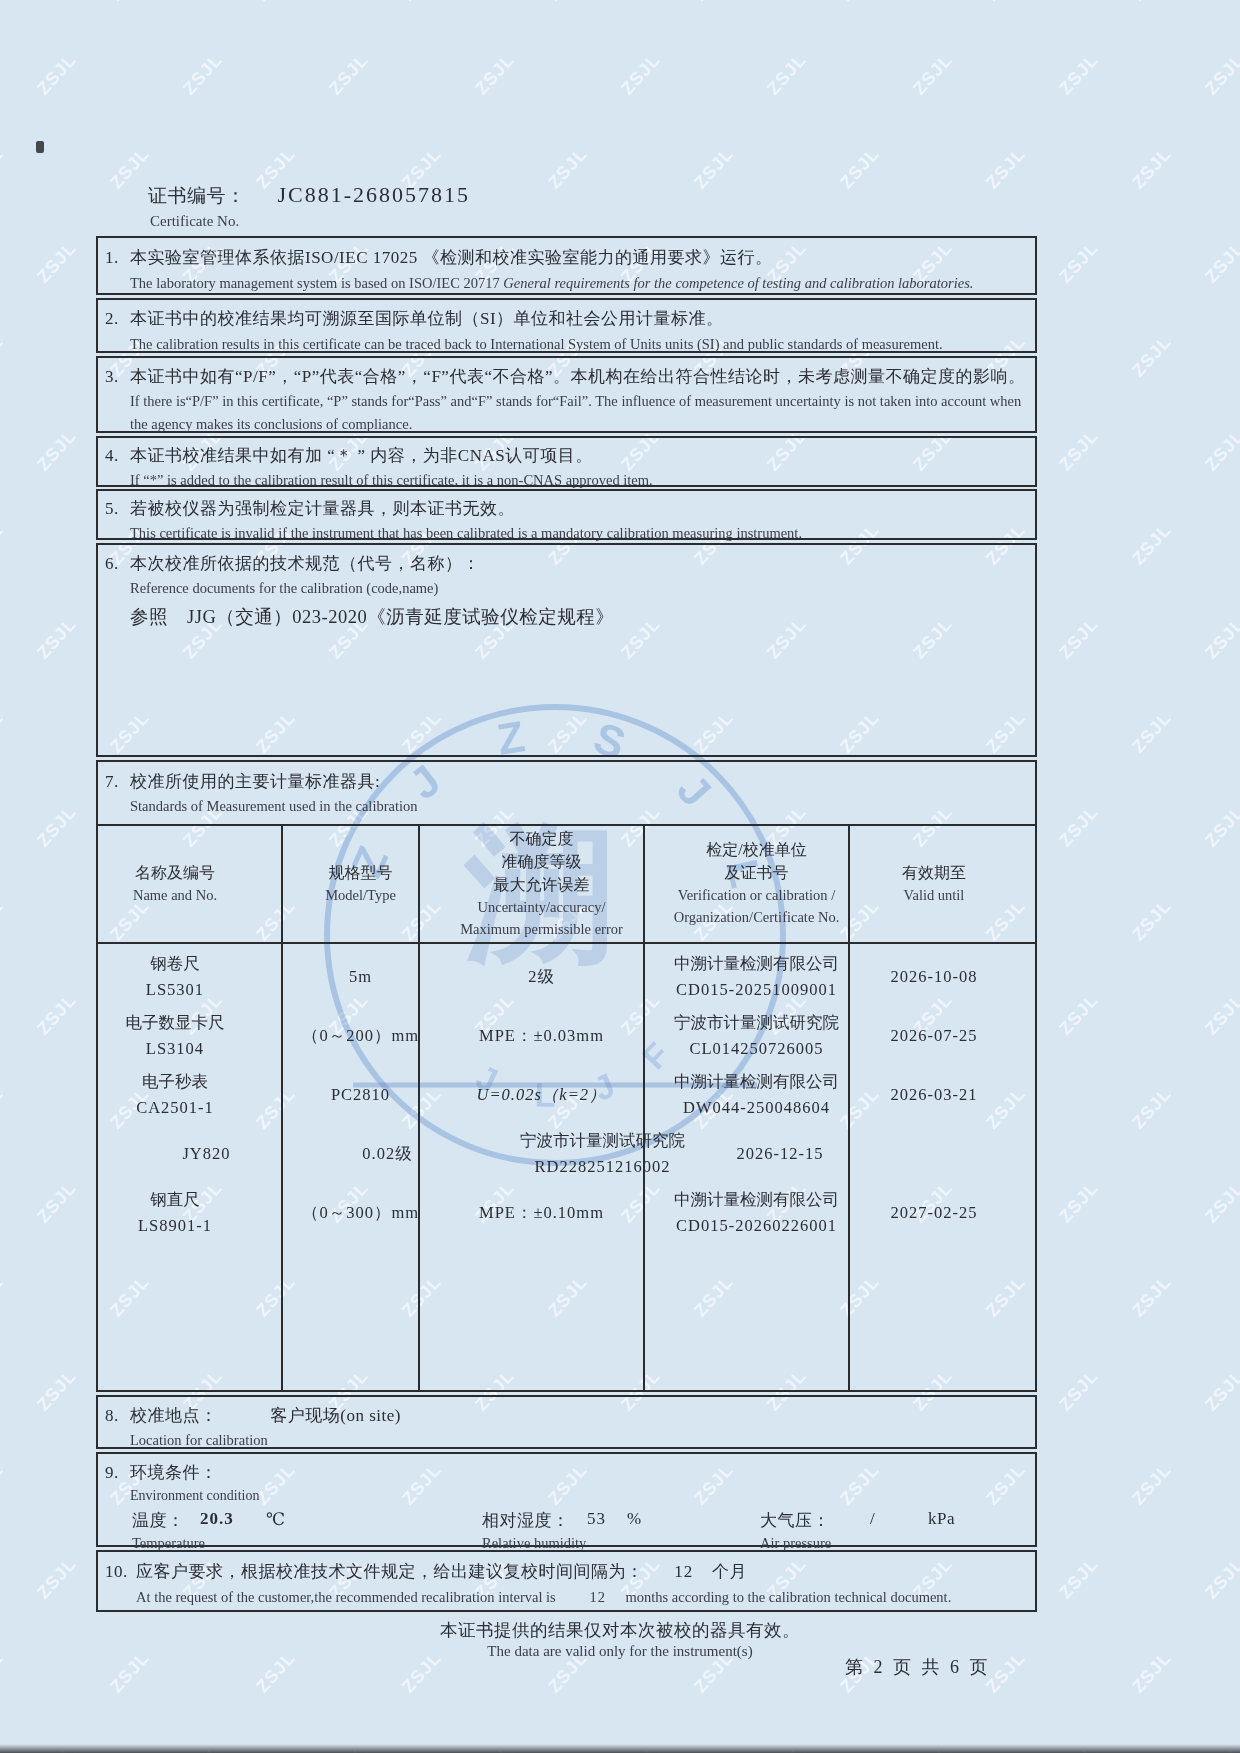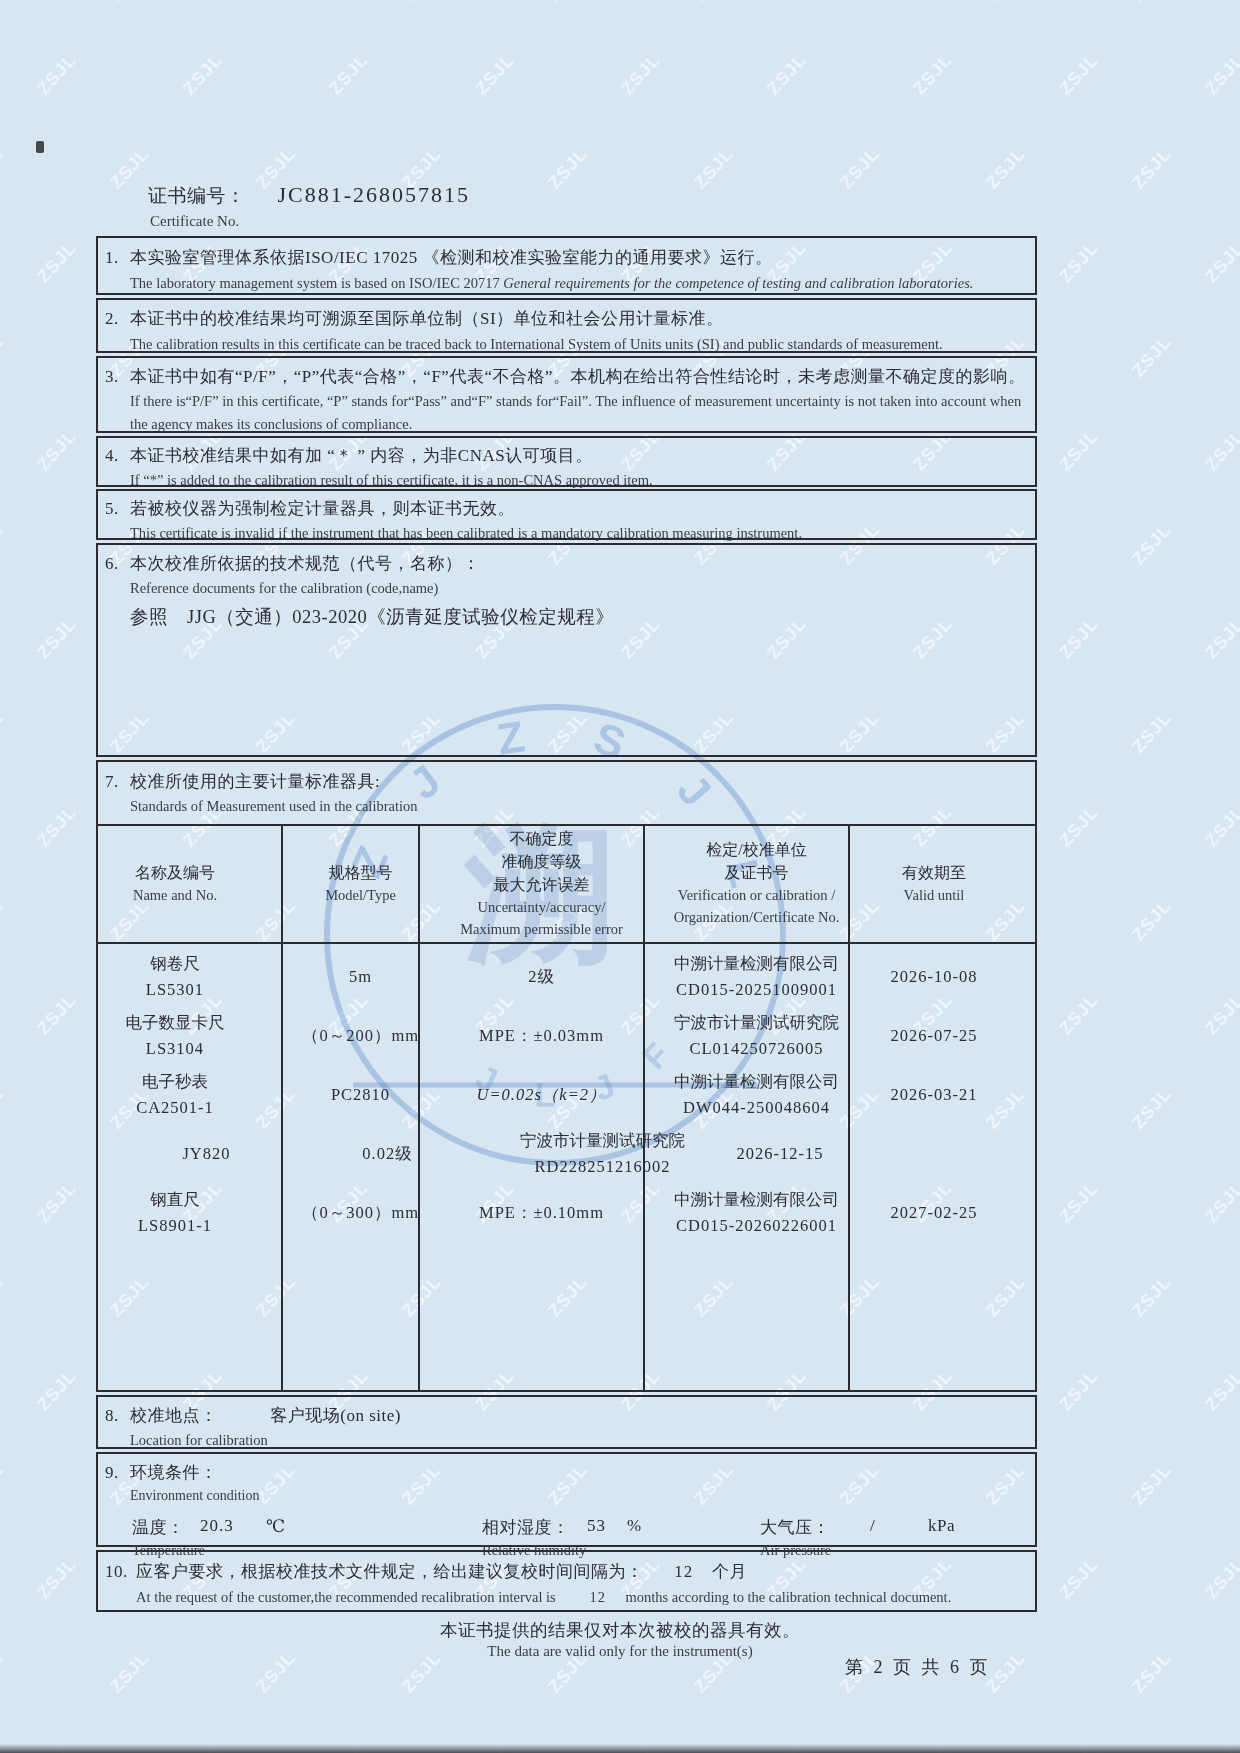--- a/index.html
+++ b/index.html
@@ -447,23 +447,23 @@
       </div>
       <div class="clause-line en" style="line-height:22px;">Location for calibration</div>
     </div>
 
     <div class="box" style="top:1452px;height:95px;">
       <div class="clause-line cn" style="margin-top:5px;">
         <span class="clause-no">9.</span>
         <span>环境条件：</span>
       </div>
       <div class="clause-line en" style="line-height:20px;font-size:14px;">Environment condition</div>
-      <div style="position:relative;height:26px;margin-top:10px;">
+      <div style="position:relative;height:26px;margin-top:3px;">
         <span class="abs cn tt" style="left:34px;">温度：</span>
-        <span class="abs cn tt num" style="left:102px;">20.3</span>
+        <span class="abs cn tt num" style="left:102px;font-weight:bold;">20.3</span>
         <span class="abs cn tt" style="left:168px;">℃</span>
         <span class="abs cn tt" style="left:384px;">相对湿度：</span>
         <span class="abs cn tt num" style="left:489px;">53</span>
         <span class="abs cn tt" style="left:529px;">%</span>
         <span class="abs cn tt" style="left:662px;">大气压：</span>
         <span class="abs cn tt" style="left:772px;">/</span>
         <span class="abs cn tt" style="left:830px;">kPa</span>
       </div>
       <div style="position:relative;height:24px;">
         <span class="abs en tt" style="left:34px;">Temperature</span>

